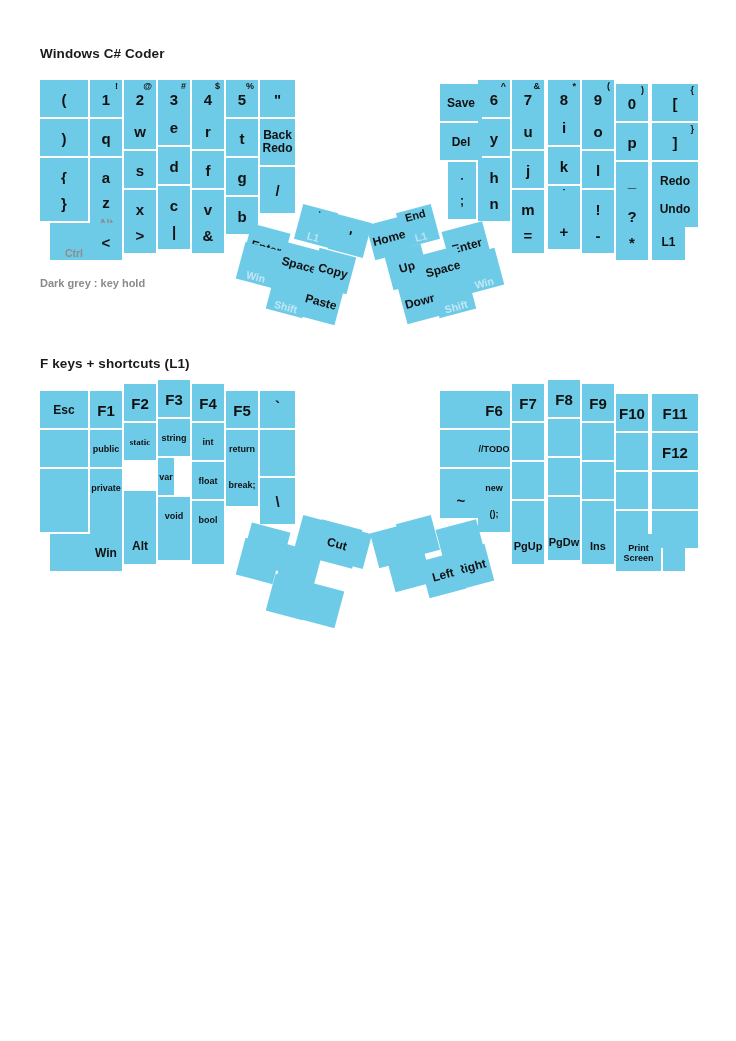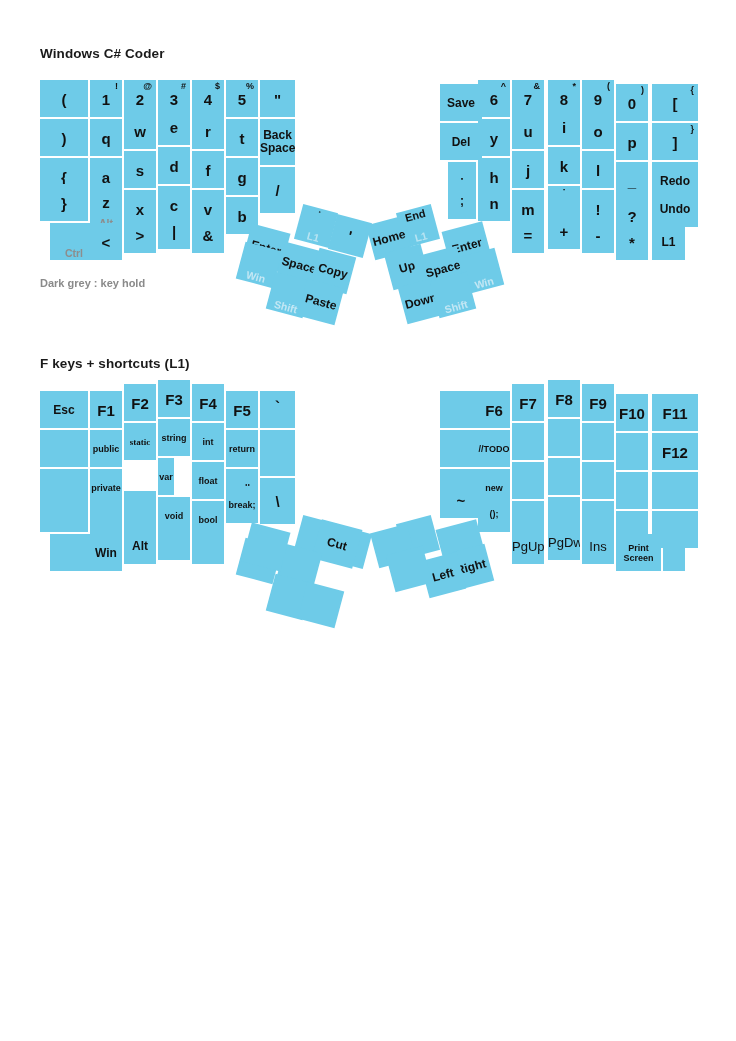--- a/index.html
+++ b/index.html
@@ -45,21 +45,21 @@
   .main {
     left: 0; right: 0;
     top: 50%;
     transform: translateY(-50%);
     text-align: center;
     font-size: 15px;
     font-weight: bold;
     color: #111111;
   }
   .main.sm { font-size: 12px; font-weight: bold; }
-  .main.xs { font-size: 13px; font-weight: normal; }
+  .main.xs { font-size: 11px; font-weight: bold; }
   .main.tiny { font-size: 9px; font-weight: bold; }
 
   
   .tr {
     top: 2px; right: 4px;
     font-size: 9px;
     font-weight: bold;
     color: #111111;
   }
   
@@ -130,21 +130,21 @@
   <div class="key" style="left:158px; top:108px; width:32px; height:37px;">
     <span class="lbl main">e</span>
   </div>
   <div class="key" style="left:192px; top:112px; width:32px; height:37px;">
     <span class="lbl main">r</span>
   </div>
   <div class="key" style="left:226px; top:119px; width:32px; height:37px;">
     <span class="lbl main">t</span>
   </div>
   <div class="key" style="left:260px; top:119px; width:35px; height:46px;">
-    <span class="lbl main sm two-line" style="white-space:normal;">Back Space</span>
+    <span class="lbl main sm two-line" style="white-space:normal;">Back Redo</span>
   </div>
 
   <div class="key" style="left:40px; top:158px; width:48px; height:37px;">
     <span class="lbl main">{</span>
   </div>
   <div class="key" style="left:90px; top:158px; width:32px; height:37px;">
     <span class="lbl main">a</span>
   </div>
   <div class="key" style="left:124px; top:151px; width:32px; height:37px;">
     <span class="lbl main">s</span>
@@ -441,21 +441,21 @@
   </div>
   <div class="key" style="left:124px; top:501px; width:32px; height:37px;">
     <span class="lbl main tiny"></span>
   </div>
   <div class="key" style="left:158px; top:497px; width:32px; height:37px;">
     <span class="lbl main tiny">void</span>
   </div>
   <div class="key" style="left:192px; top:501px; width:32px; height:37px;">
     <span class="lbl main tiny">bool</span>
   </div>
-  <div class="key" style="left:226px; top:486px; width:32px; height:37px;">
+  <div class="key" style="left:226px; top:466px; width:32px; height:37px;">
     <span class="lbl main tiny">break;</span>
   </div>
 
   <div class="key" style="left:50px; top:534px; width:48px; height:37px;">
     <span class="lbl main xs"></span>
   </div>
   <div class="key" style="left:90px; top:534px; width:32px; height:37px;">
     <span class="lbl main sm">Win</span>
   </div>
   <div class="key" style="left:124px; top:527px; width:32px; height:37px;">

